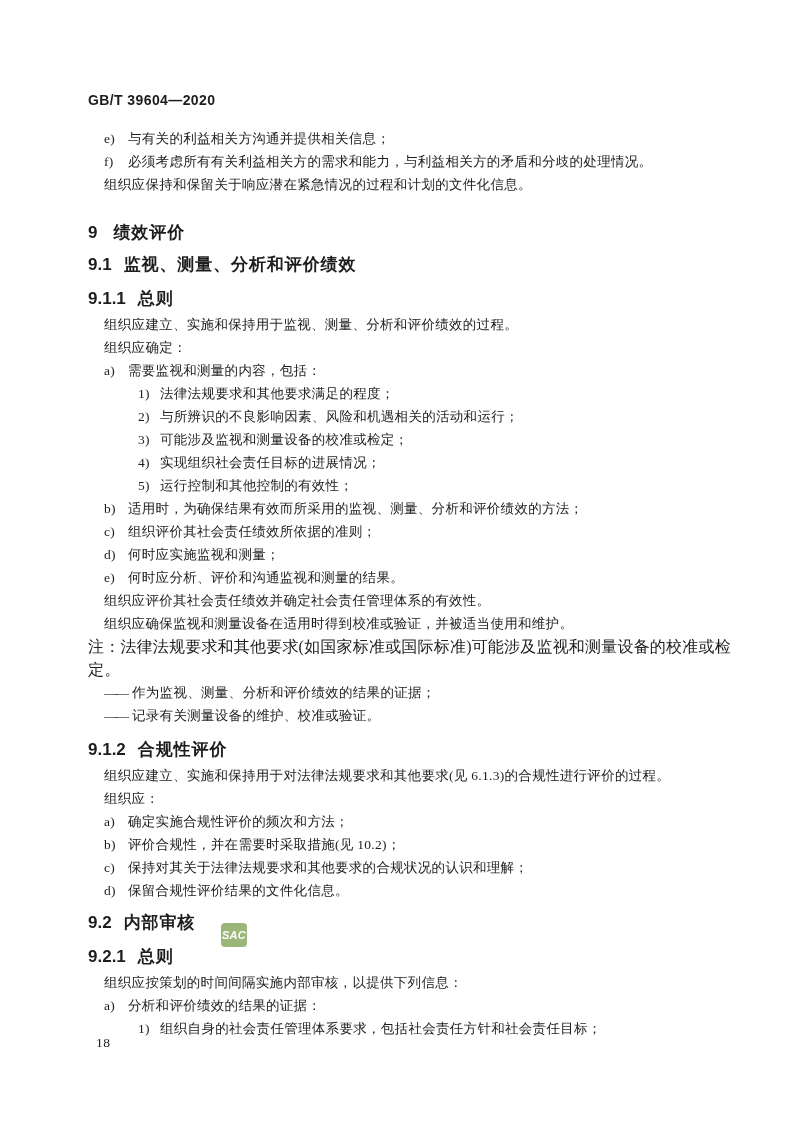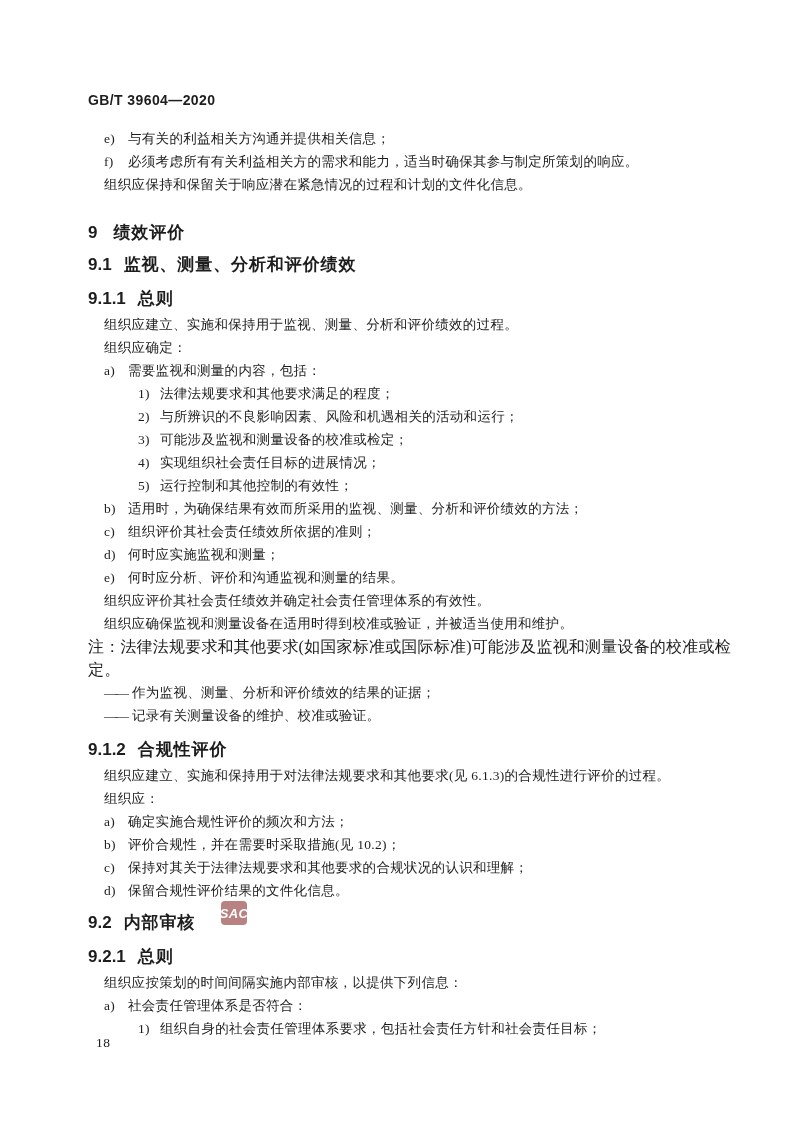--- a/index.html
+++ b/index.html
@@ -31,45 +31,45 @@
   .b-para{padding-left:16px;}
   .b-list1{padding-left:16px;display:flex;}
   .b-list1 .mk{flex:0 0 24px;}
   .b-list2{padding-left:50px;display:flex;}
   .b-list2 .mk{flex:0 0 22px;}
   .b-dash{padding-left:16px;display:flex;}
   .b-dash .mk{letter-spacing:-2px;margin-right:5px;white-space:nowrap;}
   .b-note{font-size:16px;letter-spacing:.2px;}
   .b-list1 .tx,.b-list2 .tx,.b-dash .tx{flex:1 1 auto;}
   .watermark{
-    position:absolute;left:221px;top:901px;width:26px;height:24px;
-    background:#7f1d1d;border-radius:4px;opacity:.55;
+    position:absolute;left:221px;top:923px;width:26px;height:24px;
+    background:#4d7c0f;border-radius:4px;opacity:.55;
     display:flex;align-items:center;justify-content:center;
     font-family:"Liberation Sans","DejaVu Sans",sans-serif;
-    font-weight:700;font-style:italic;font-size:13px;color:#ffffff;
+    font-weight:700;font-style:italic;font-size:11px;color:#ffffff;
     letter-spacing:.3px;
   }
   .page-num{
     position:absolute;left:96px;top:1031px;
     font-size:13.5px;line-height:23px;letter-spacing:.5px;
   }
 </style>
 </head>
 <body>
 
 <div class="page">
   <div class="doc-header">GB/T 39604—2020</div>
   <main class="content" id="content">
       <div class="block b-list1">
         <span class="mk">e)</span>
         <span class="tx">与有关的利益相关方沟通并提供相关信息；</span>
       </div>
       <div class="block b-list1">
         <span class="mk">f)</span>
-        <span class="tx">必须考虑所有有关利益相关方的需求和能力，适当时确保其参与制定所策划的响应。</span>
+        <span class="tx">必须考虑所有有关利益相关方的需求和能力，与利益相关方的矛盾和分歧的处理情况。</span>
       </div>
       <div class="block b-para"><span class="tx">组织应保持和保留关于响应潜在紧急情况的过程和计划的文件化信息。</span></div>
       <div class="block b-h1"><span class="num">9</span><span class="ttl">绩效评价</span></div>
       <div class="block b-h2"><span class="num">9.1</span><span class="ttl">监视、测量、分析和评价绩效</span></div>
       <div class="block b-h3"><span class="num">9.1.1</span><span class="ttl">总则</span></div>
       <div class="block b-para"><span class="tx">组织应建立、实施和保持用于监视、测量、分析和评价绩效的过程。</span></div>
       <div class="block b-para"><span class="tx">组织应确定：</span></div>
       <div class="block b-list1">
         <span class="mk">a)</span>
         <span class="tx">需要监视和测量的内容，包括：</span>
@@ -138,21 +138,21 @@
       </div>
       <div class="block b-list1">
         <span class="mk">d)</span>
         <span class="tx">保留合规性评价结果的文件化信息。</span>
       </div>
       <div class="block b-h2"><span class="num">9.2</span><span class="ttl">内部审核</span></div>
       <div class="block b-h3"><span class="num">9.2.1</span><span class="ttl">总则</span></div>
       <div class="block b-para"><span class="tx">组织应按策划的时间间隔实施内部审核，以提供下列信息：</span></div>
       <div class="block b-list1">
         <span class="mk">a)</span>
-        <span class="tx">社会责任管理体系是否符合：</span>
+        <span class="tx">分析和评价绩效的结果的证据：</span>
       </div>
       <div class="block b-list2">
         <span class="mk">1)</span>
         <span class="tx">组织自身的社会责任管理体系要求，包括社会责任方针和社会责任目标；</span>
       </div>
     </main>
   <div class="watermark">SAC</div>
   <div class="page-num">18</div>
 </div>
 

